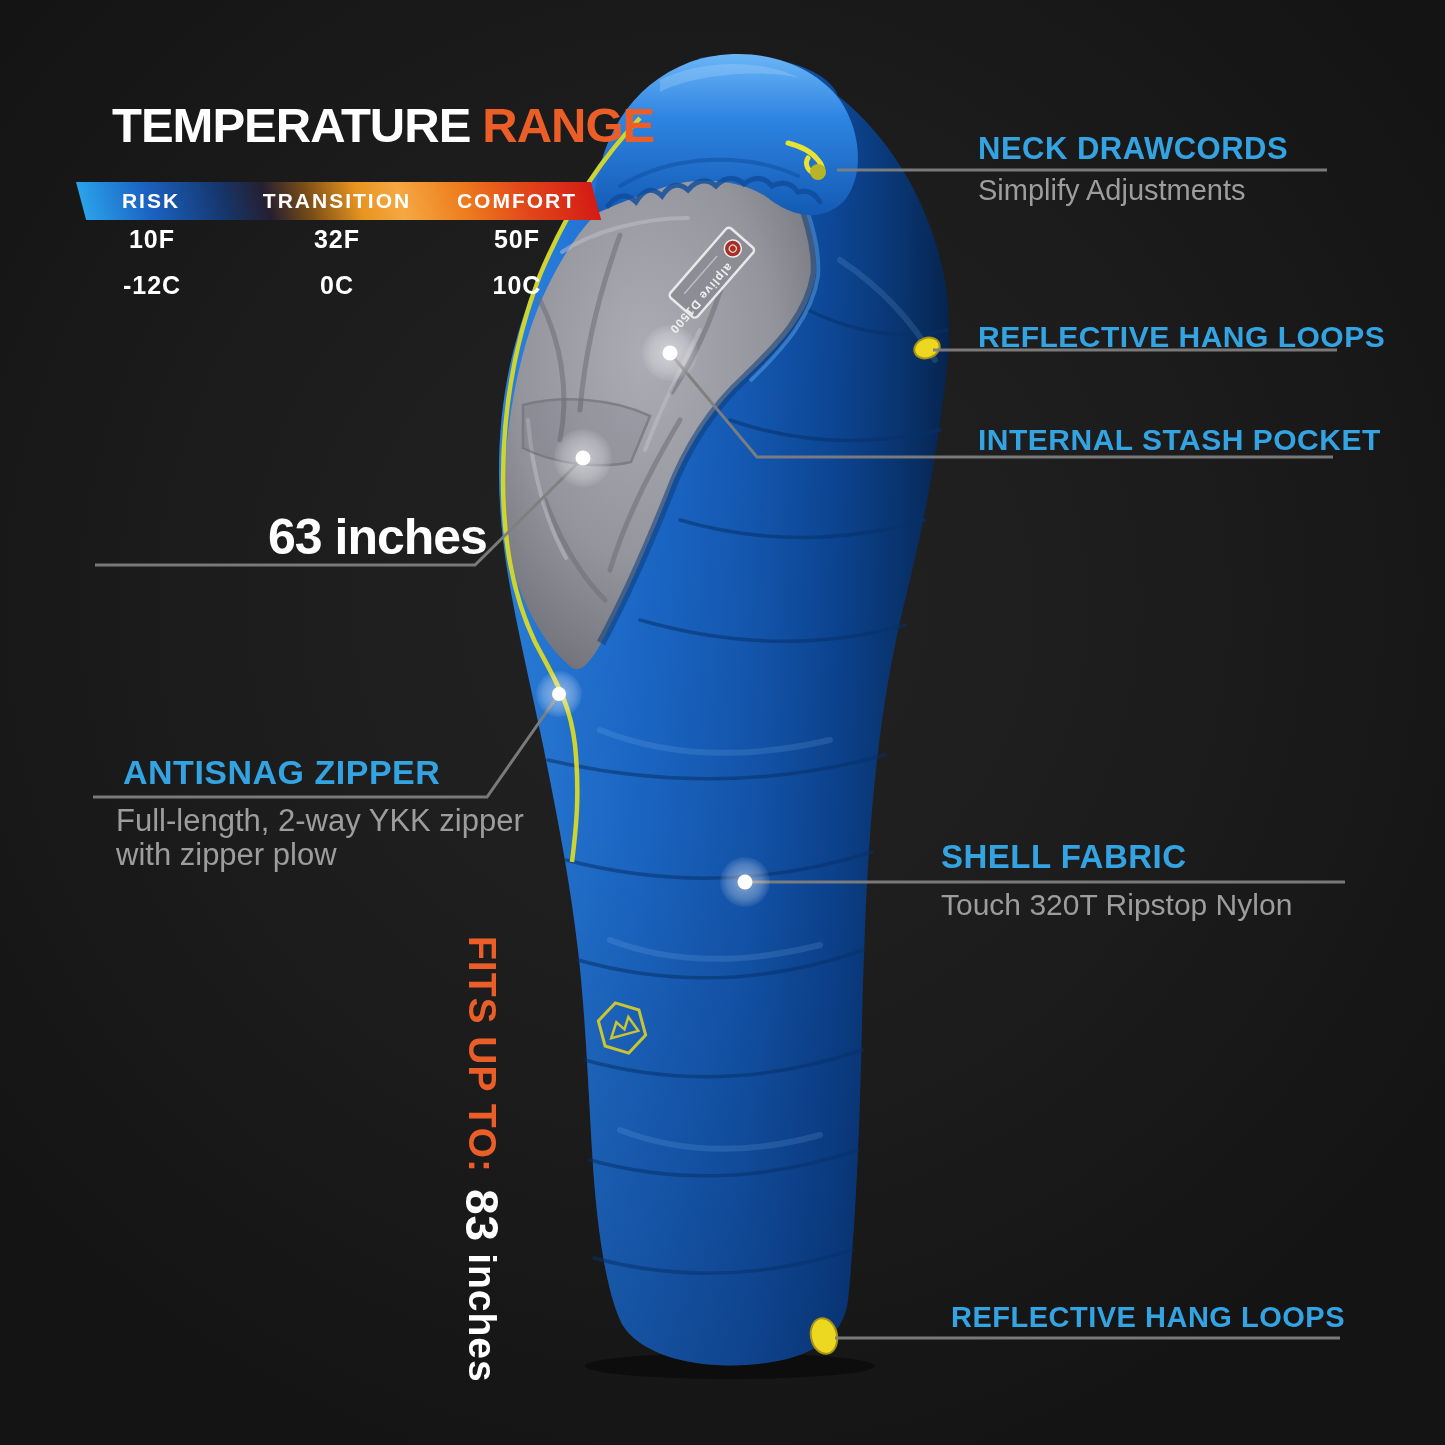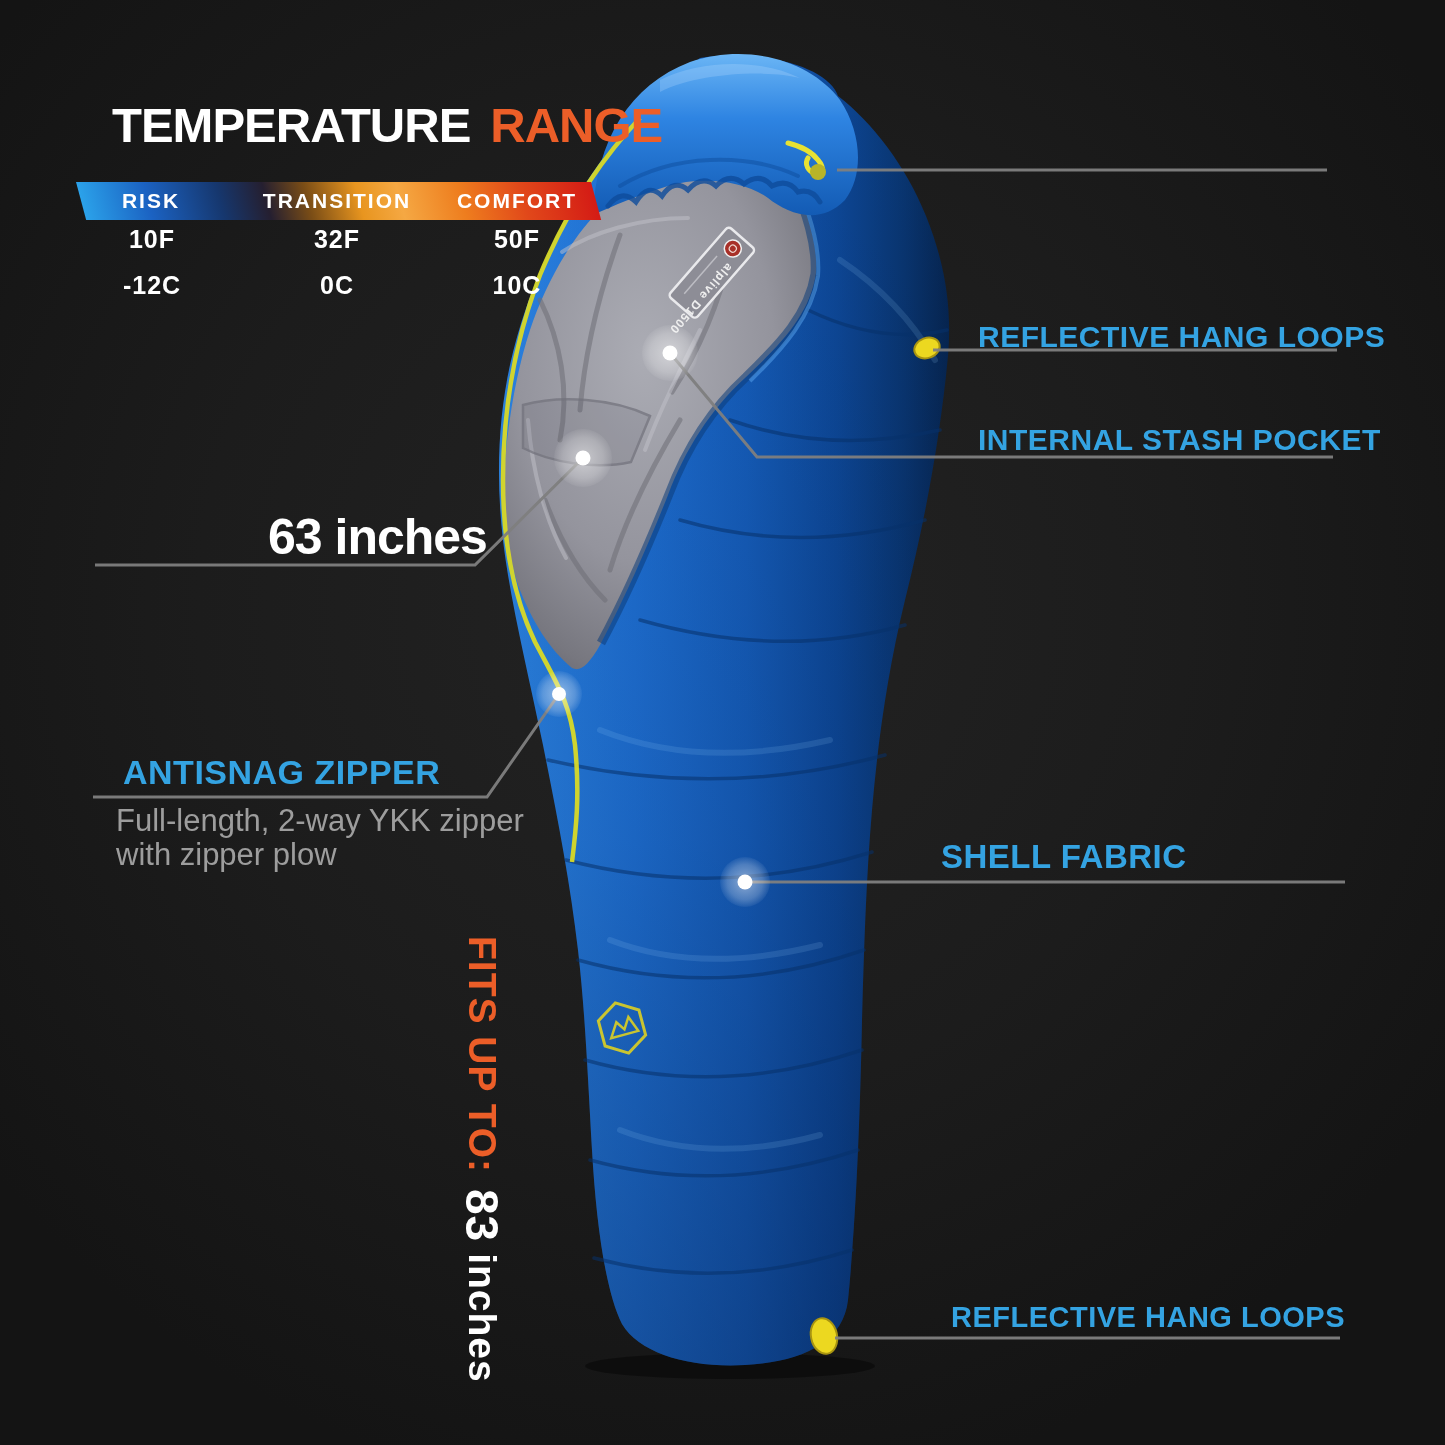--- a/index.html
+++ b/index.html
@@ -5,21 +5,21 @@
   html,body{margin:0;padding:0;background:#000;}
   .canvas{
     position:relative;width:1445px;height:1445px;overflow:hidden;
     background:radial-gradient(ellipse 900px 900px at 48% 42%, #232323 0%, #1c1c1c 55%, #141414 100%);
     font-family:"Liberation Sans", sans-serif;
   }
   .abs{position:absolute;}
   svg{display:block;}
   
   .temp-title{left:112px;top:97px;font-size:49px;font-weight:bold;letter-spacing:-1px;white-space:nowrap;}
-  .temp-title .w{color:#ffffff;margin-right:20px;}
+  .temp-title .w{color:#ffffff;margin-right:12px;}
   .temp-title .o{color:#ec5e28;}
   .temp-bar{left:76px;top:182px;width:515px;height:38px;transform:skewX(15deg);transform-origin:0 0;
     background:linear-gradient(90deg,#2ba2ea 0%,#1b62c2 13%,#16376e 27%,#251f30 36%,#7a4d16 44%,#e8951f 54%,#f5a843 62%,#ee7d1e 74%,#e1481a 86%,#d41b15 100%);}
   .zone-label{top:187px;height:28px;line-height:28px;text-align:center;color:#fff;font-size:21px;font-weight:bold;letter-spacing:2px;}
   .zl-0{left:76px;width:150px;}  .zl-1{left:247px;width:180px;}  .zl-2{left:427px;width:180px;}
   .temp-val{height:34px;line-height:34px;text-align:center;color:#fff;font-size:25px;font-weight:bold;letter-spacing:1px;}
   .row-f{top:222px;} .row-c{top:268px;}
   .tv-0{left:72px;width:160px;} .tv-1{left:247px;width:180px;} .tv-2{left:427px;width:180px;}
   
   .co-title{color:#34a3e2;font-weight:bold;white-space:nowrap;letter-spacing:0.5px;}
@@ -234,26 +234,29 @@
   <div class="abs zone-label zl-0">RISK</div>
   <div class="abs zone-label zl-1">TRANSITION</div>
   <div class="abs zone-label zl-2">COMFORT</div>
   <div class="abs temp-val row-f tv-0">10F</div>
   <div class="abs temp-val row-f tv-1">32F</div>
   <div class="abs temp-val row-f tv-2">50F</div>
   <div class="abs temp-val row-c tv-0">-12C</div>
   <div class="abs temp-val row-c tv-1">0C</div>
   <div class="abs temp-val row-c tv-2">10C</div>
 
+  <div class="abs co-title neck-title">NECK DRAWCORDS</div>
+  <div class="abs co-desc neck-desc">Simplify Adjustments</div>
 
   <div class="abs co-title loops-top-title">REFLECTIVE HANG LOOPS</div>
 
   <div class="abs co-title stash-title">INTERNAL STASH POCKET</div>
 
   <div class="abs co-title shell-title">SHELL FABRIC</div>
+  <div class="abs co-desc shell-desc">Touch 320T Ripstop Nylon</div>
 
   <div class="abs co-title loops-bottom-title">REFLECTIVE HANG LOOPS</div>
 
   <div class="abs girth-value">63 inches</div>
 
   <div class="abs co-title az-title">ANTISNAG ZIPPER</div>
   <div class="abs co-desc az-desc1">Full-length, 2-way YKK zipper</div>
   <div class="abs co-desc az-desc2">with zipper plow</div>
 
   <div class="abs fits">

